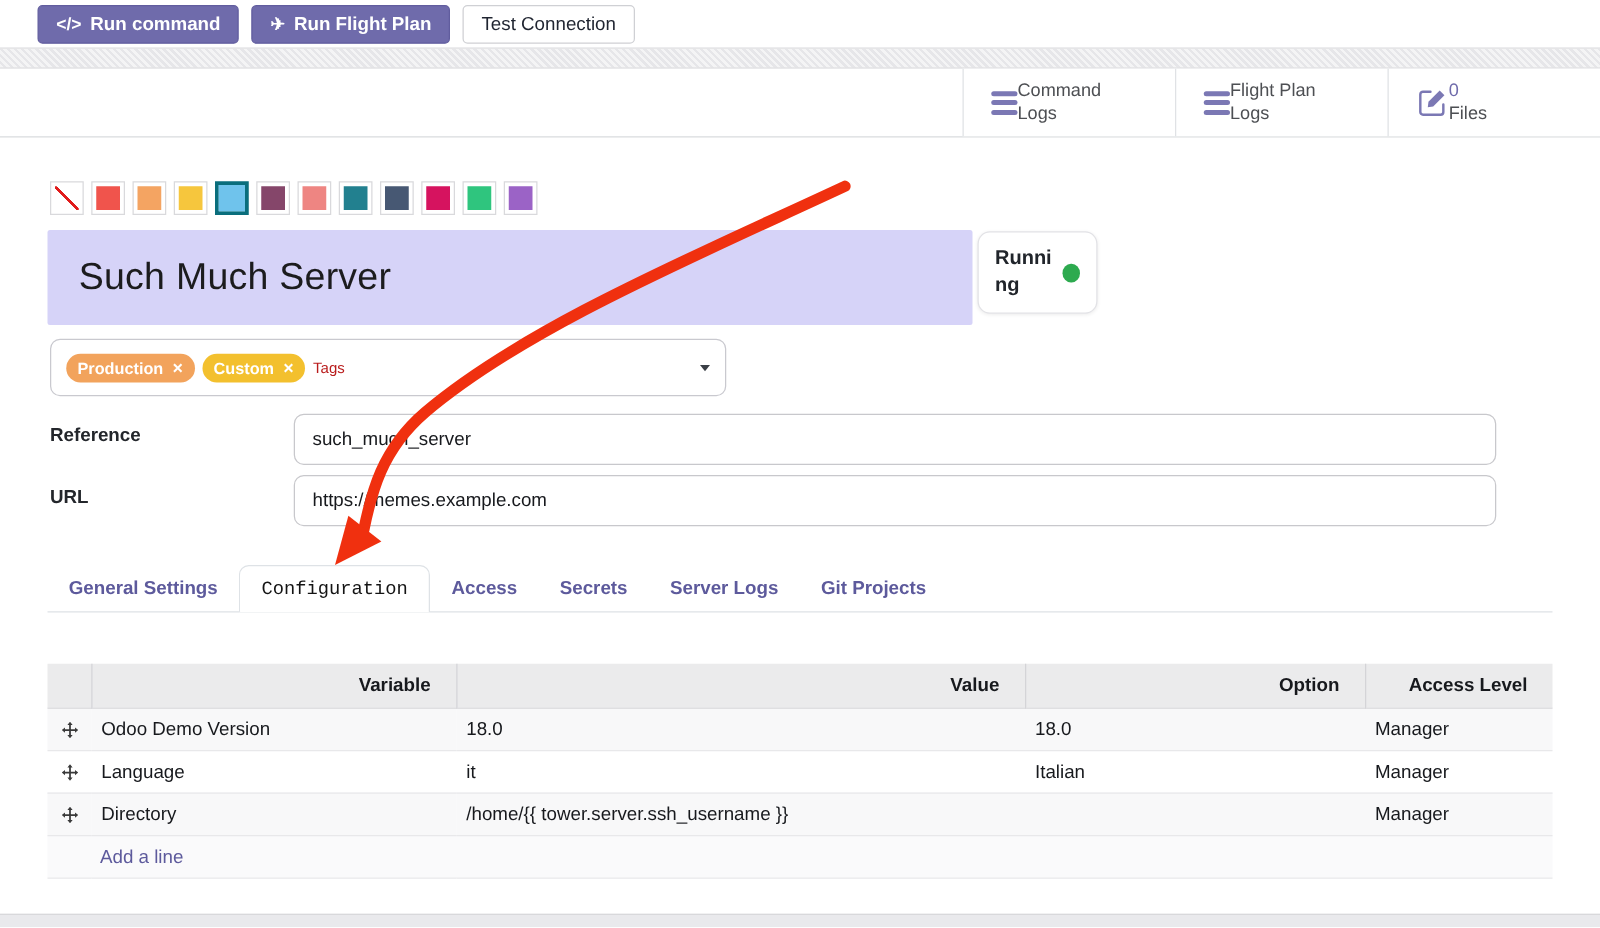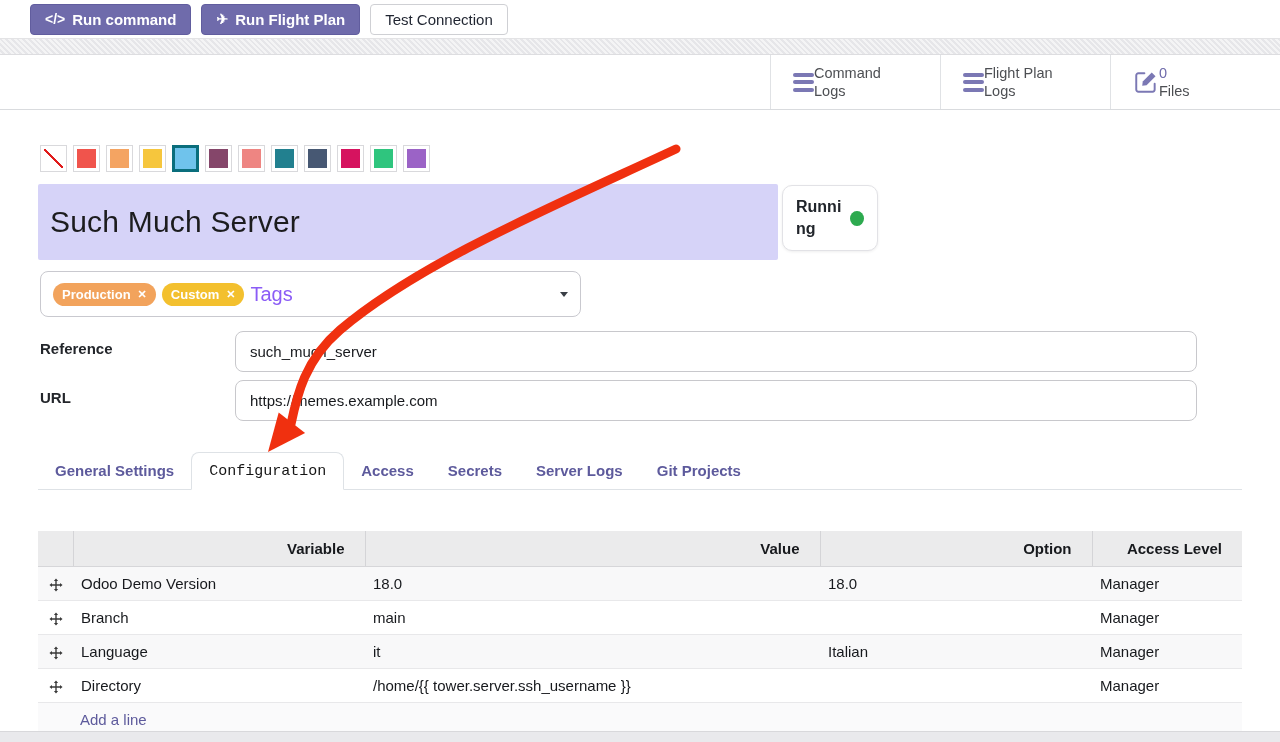--- a/index.html
+++ b/index.html
@@ -36,37 +36,37 @@
   
   .swatches { position:absolute; top:145px; left:40px; display:flex; gap:6px; }
   .swatch { width:27px; height:27px; background:#fff; border:1px solid #d9d9dc; padding:3px; cursor:pointer; }
   .swatch-inner { width:100%; height:100%; }
   .swatch.none .swatch-inner { background:linear-gradient(45deg,#fff 46%,#e01b1b 46%,#e01b1b 53%,#fff 53%); }
   .swatch.selected { padding:0; border:3px solid #0a6e7c; }
 
   
   .title-box { position:absolute; top:184px; left:38px; width:740px; height:76px;
                background:var(--title-bg,#d6d3f8); border-radius:2px; display:flex; align-items:center;
-               padding-left:12px; }
+               padding-left:25px; }
   .title-box h1 { font-size:30px; font-weight:400; color:#1c1c1e; letter-spacing:.2px; }
   .status-btn { position:absolute; top:185px; left:782px; width:96px; height:66px;
                 background:#fff; border:1px solid #e2e2e6; border-radius:10px;
                 box-shadow:0 1px 3px rgba(0,0,0,.07); display:flex; align-items:center;
                 padding:0 13px; cursor:pointer; }
   .status-btn .txt { font-size:16px; font-weight:700; color:#21252b; width:56px; line-height:1.35; word-break:break-word; }
   .status-dot { width:14px; height:15px; border-radius:50%; background:var(--status-green,#2daa4f); margin-left:auto; }
 
   
   .tags-box { position:absolute; top:271px; left:40px; width:541px; height:46px;
               border:1px solid #c9c9cf; border-radius:8px; background:#fff;
               display:flex; align-items:center; gap:6px; padding:0 12px; }
   .tag-pill { display:inline-flex; align-items:center; gap:7px; height:23px; border-radius:12px;
               padding:0 9px; color:#fff; font-size:13px; font-weight:700; cursor:default; }
   .tag-x { font-size:11px; font-weight:700; cursor:pointer; }
-  .tags-placeholder { color:#8b5cf6; font-size:20px; }
+  .tags-placeholder { color:#b91c1c; font-size:12px; }
   .caret { margin-left:auto; width:0; height:0; border-left:4.5px solid transparent;
            border-right:4.5px solid transparent; border-top:5.5px solid #3a3f46; cursor:pointer; }
 
   
   .field-label { position:absolute; left:40px; font-size:15px; font-weight:700; color:#23262b; }
   .field-input { position:absolute; left:235px; width:962px; height:41px; border:1px solid #c8c8cc;
                  border-radius:8px; font-family:"Liberation Sans",sans-serif; font-size:15px;
                  color:#17191d; padding:0 14px; background:#fff; }
 
   
@@ -249,29 +249,20 @@
     </thead>
     <tbody>
 
     <tr>
           <td class="col-handle"><svg class="move-ic" viewBox="0 0 16 16">
               <path fill="#3a3a3a" d="M8 0.5 L10.4 3.4 H8.8 V7.2 H12.6 V5.6 L15.5 8 L12.6 10.4 V8.8 H8.8 V12.6 H10.4 L8 15.5 L5.6 12.6 H7.2 V8.8 H3.4 V10.4 L0.5 8 L3.4 5.6 V7.2 H7.2 V3.4 H5.6 Z"></path>
             </svg></td>
           <td>Odoo Demo Version</td>
           <td>18.0</td>
           <td>18.0</td>
-          <td>Manager</td>
-        </tr>
-        <tr>
-          <td class="col-handle"><svg class="move-ic" viewBox="0 0 16 16">
-              <path fill="#3a3a3a" d="M8 0.5 L10.4 3.4 H8.8 V7.2 H12.6 V5.6 L15.5 8 L12.6 10.4 V8.8 H8.8 V12.6 H10.4 L8 15.5 L5.6 12.6 H7.2 V8.8 H3.4 V10.4 L0.5 8 L3.4 5.6 V7.2 H7.2 V3.4 H5.6 Z"></path>
-            </svg></td>
-          <td>Branch</td>
-          <td>main</td>
-          <td></td>
           <td>Manager</td>
         </tr>
         <tr>
           <td class="col-handle"><svg class="move-ic" viewBox="0 0 16 16">
               <path fill="#3a3a3a" d="M8 0.5 L10.4 3.4 H8.8 V7.2 H12.6 V5.6 L15.5 8 L12.6 10.4 V8.8 H8.8 V12.6 H10.4 L8 15.5 L5.6 12.6 H7.2 V8.8 H3.4 V10.4 L0.5 8 L3.4 5.6 V7.2 H7.2 V3.4 H5.6 Z"></path>
             </svg></td>
           <td>Language</td>
           <td>it</td>
           <td>Italian</td>
           <td>Manager</td>

